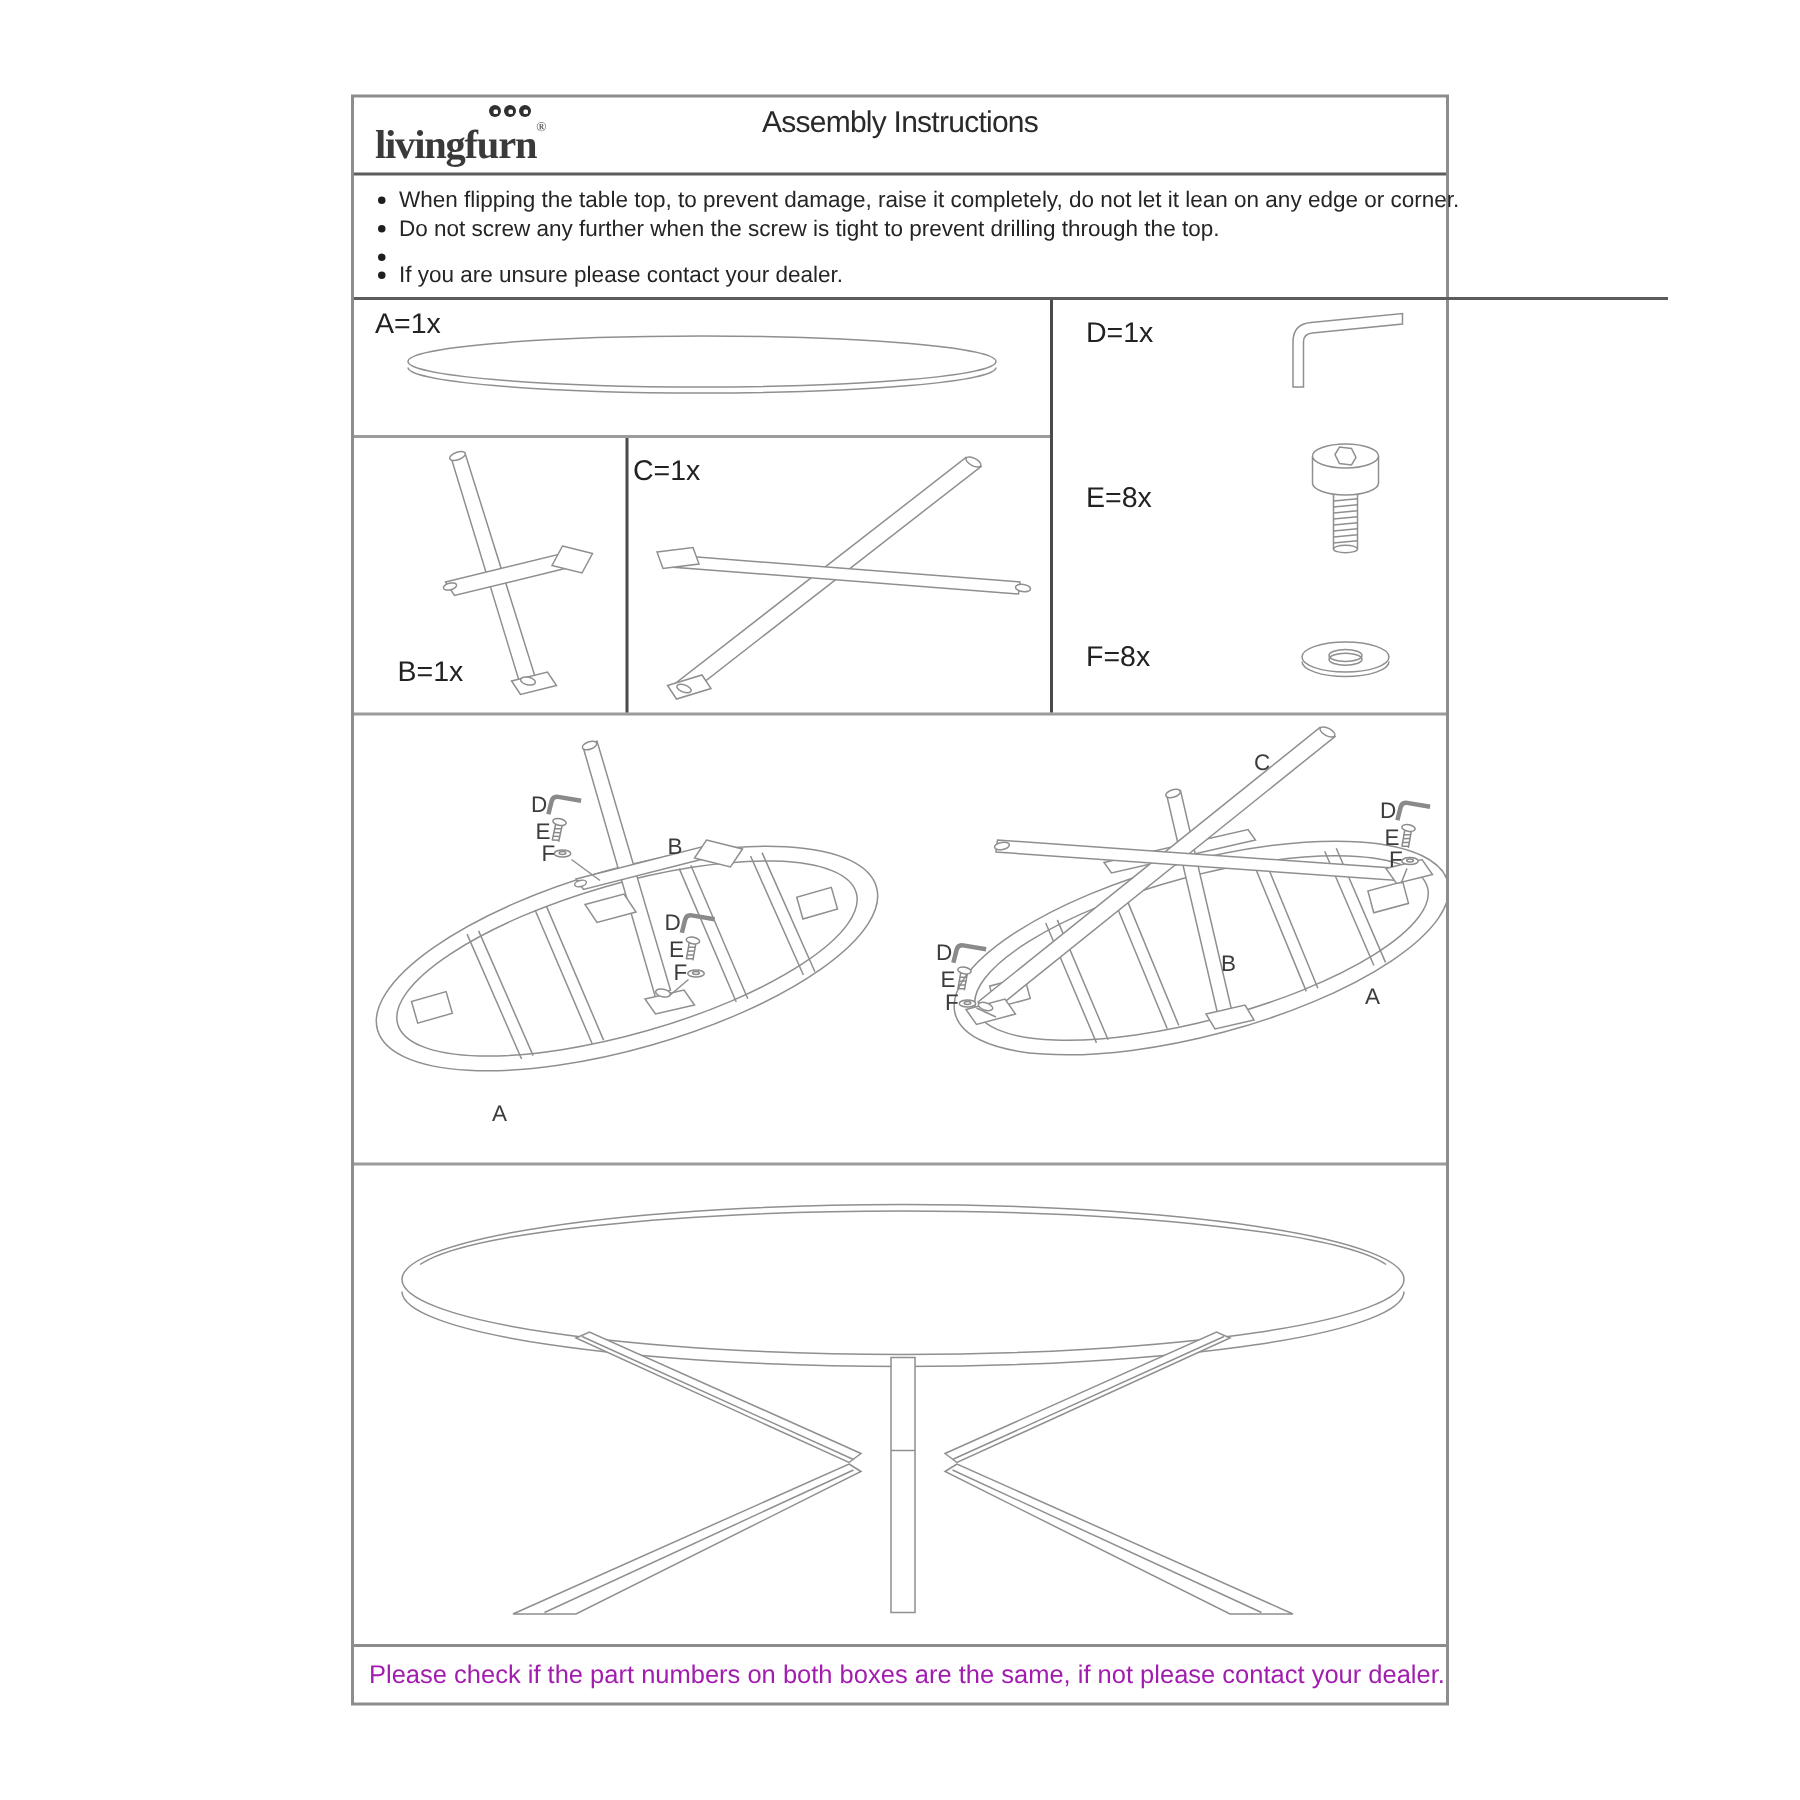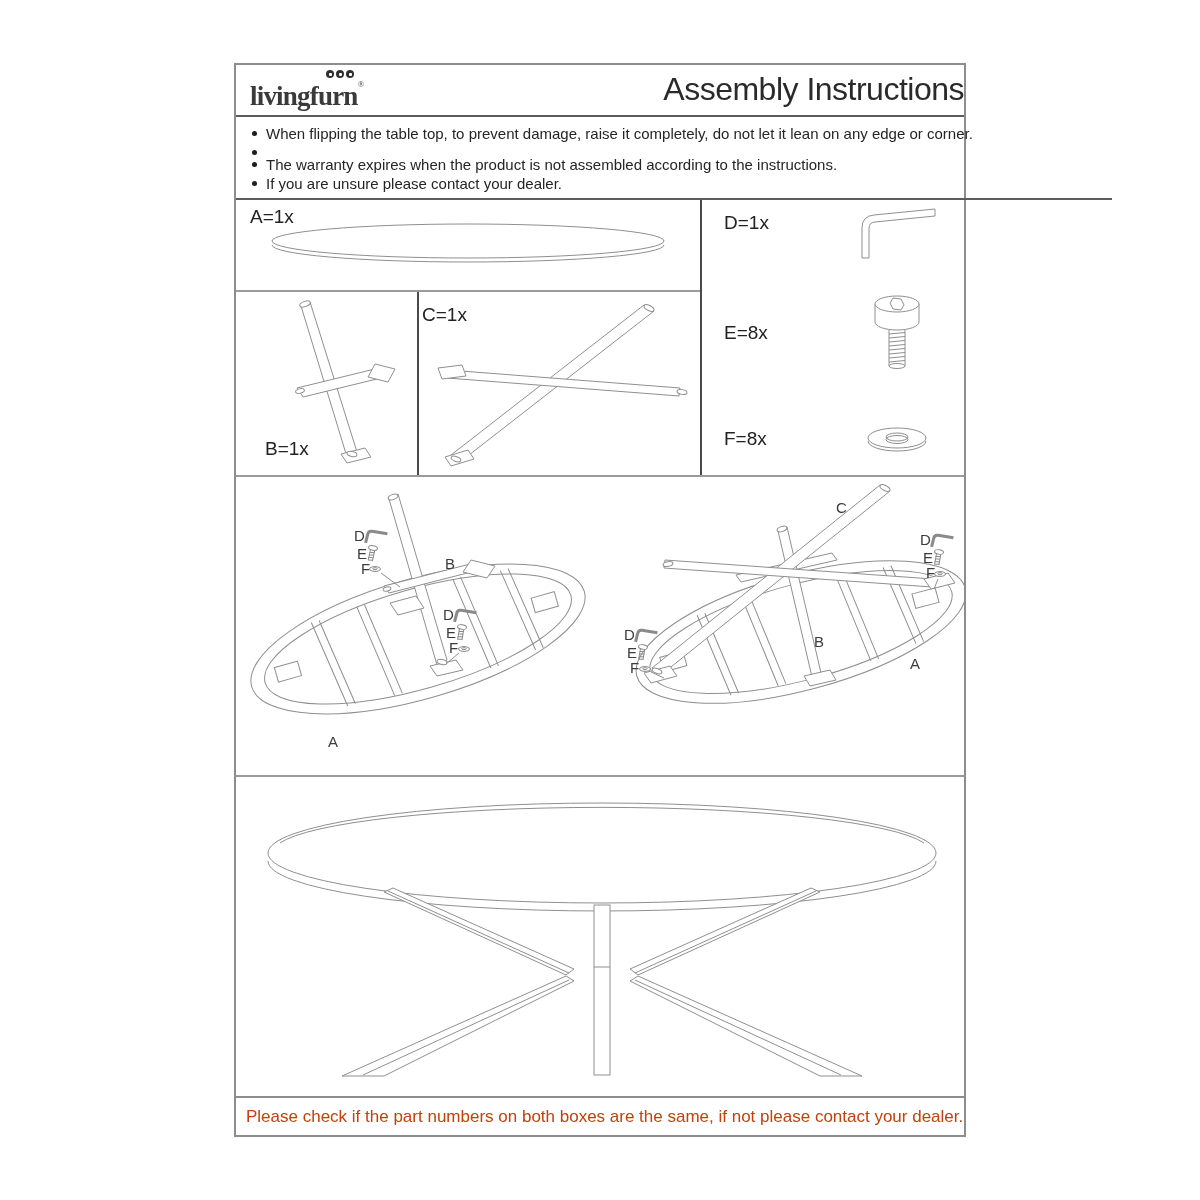--- a/index.html
+++ b/index.html
@@ -10,22 +10,22 @@
   
   .hdr{position:absolute;left:0;top:0;width:728px;height:50px;
        border-bottom:2px solid #5c5c5c;box-sizing:content-box;}
   .brand{position:absolute;left:14px;top:14px;font-family:Liberation Serif, serif;}
   .brand-word{font-size:27px;font-weight:700;letter-spacing:-0.8px;color:#3a3a3a;}
   .brand-reg{font-size:9px;vertical-align:18px;color:#3a3a3a;}
   .brand-dots{position:absolute;right:10px;top:-9px;display:flex;gap:2px;}
   .brand-dots i{width:8px;height:8px;border-radius:50%;background:#2f2f2f;position:relative;}
   .brand-dots i:after{content:"";position:absolute;left:2.5px;top:2.5px;width:3px;height:3px;
        background:#fff;border-radius:1px;}
-  .title{position:absolute;left:0;right:0;top:6px;text-align:right;
-         font-size:32px;letter-spacing:-0.5px;color:#2a2a2a;}
+  .title{position:absolute;left:0;right:0;top:6px;text-align:center;
+         font-size:20px;letter-spacing:-0.5px;color:#2a2a2a;}
   
   .warn{position:absolute;left:0;top:52px;width:876px;height:81px;
         border-bottom:2px solid #5c5c5c;padding:0;}
   .warn ul{margin:7px 0 0 0;padding:0 10px 0 16px;list-style:none;}
   .warn li{display:flex;align-items:flex-start;font-size:15px;line-height:19px;color:#252525;}
   .warn .dot{flex:0 0 auto;width:5px;height:5px;border-radius:50%;background:#1e1e1e;
              margin:7px 9px 0 0;}
   
   .parts{position:absolute;left:0;top:135px;width:728px;height:275px;
          border-bottom:2px solid #9b9b9b;}
@@ -41,21 +41,21 @@
   .dwg{position:absolute;left:0;top:0;}
   svg{display:block;}
   svg text{font-family:"Liberation Sans",sans-serif;font-size:15px;fill:#3c3c3c;}
   
   .assembly{position:absolute;left:0;top:412px;width:728px;height:298px;
             border-bottom:2px solid #9b9b9b;}
   .final{position:absolute;left:0;top:712px;width:728px;height:319px;
          border-bottom:2px solid #8d8d8d;}
   .foot{position:absolute;left:0;top:1033px;width:728px;height:37px;
         display:flex;align-items:center;padding-left:10px;box-sizing:border-box;
-        font-size:17px;color:#c2410c;}
+        font-size:17px;color:#a21caf;}
 </style>
 </head>
 <body>
 
 <div class="page">
  <div class="sheet">
 
   <div class="hdr">
     <div class="brand">
       <span class="brand-dots">
@@ -69,24 +69,24 @@
   </div>
 
   <div class="warn">
     <ul>
       <li>
             <span class="dot"></span>
             <span>When flipping the table top, to prevent damage, raise it completely, do not let it lean on any edge or corner.</span>
           </li>
       <li>
             <span class="dot"></span>
+            <span>Do not screw any further when the screw is tight to prevent drilling through the top.</span>
           </li>
       <li>
             <span class="dot"></span>
-            <span>The warranty expires when the product is not assembled according to the instructions.</span>
           </li>
       <li>
             <span class="dot"></span>
             <span>If you are unsure please contact your dealer.</span>
           </li>
     </ul>
   </div>
 
   <div class="parts">
     <div class="parts-left">

